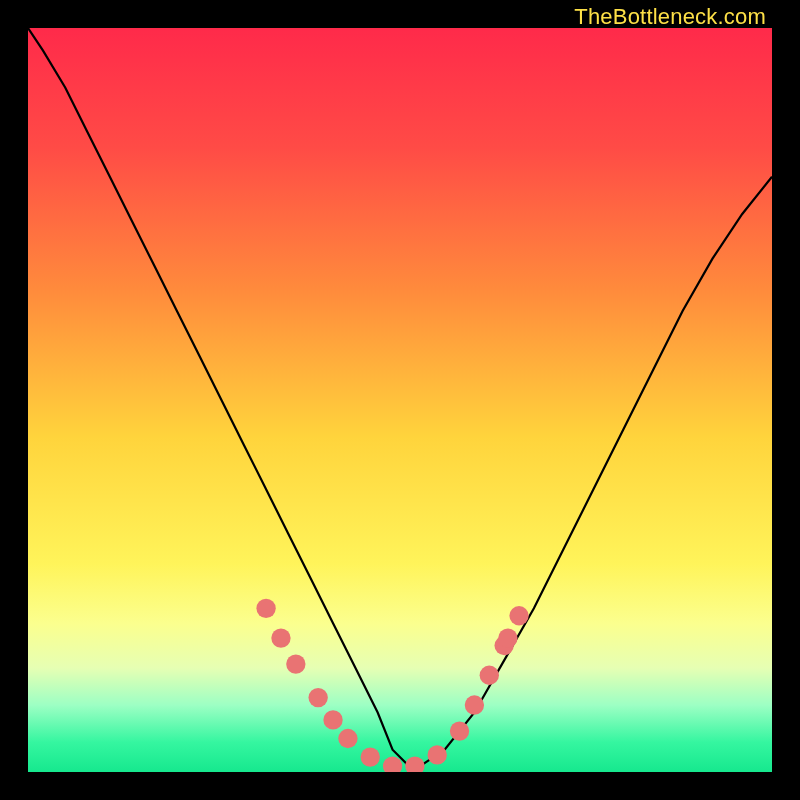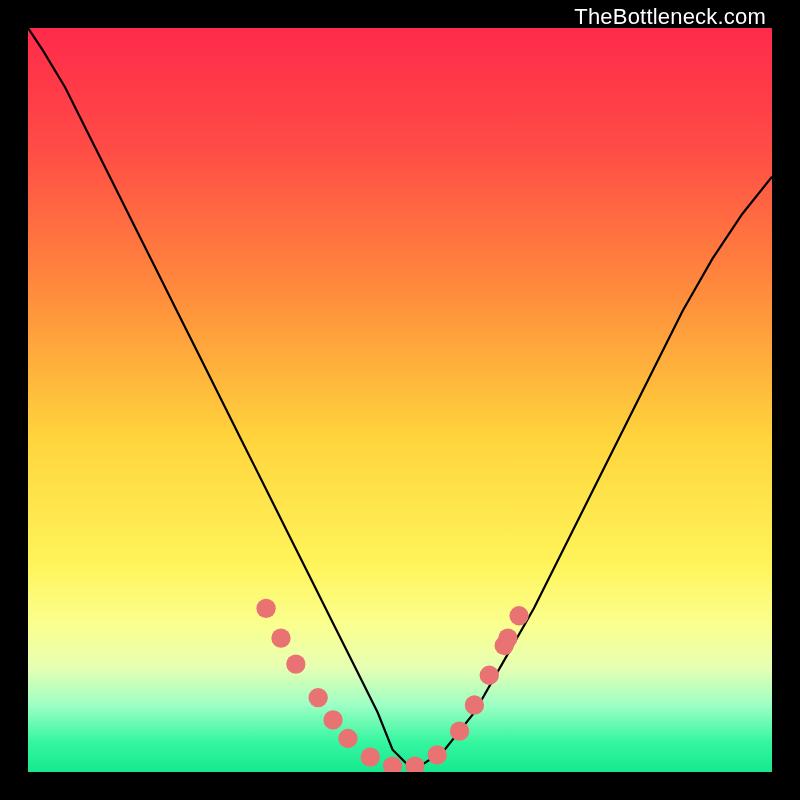--- a/index.html
+++ b/index.html
@@ -24,21 +24,21 @@
     left: 0;
     top: 0;
     width: 744px;
     height: 744px;
     overflow: hidden;
   }
   .watermark {
     position: absolute;
     top: 4px;
     right: 34px;
-    color: #ffffff;
+    color: #fde047;
     font-size: 22px;
     font-weight: 500;
     letter-spacing: 0.2px;
     z-index: 50;
     pointer-events: none;
   }
   svg { display: block; }
 </style>
 </head>
 <body>

